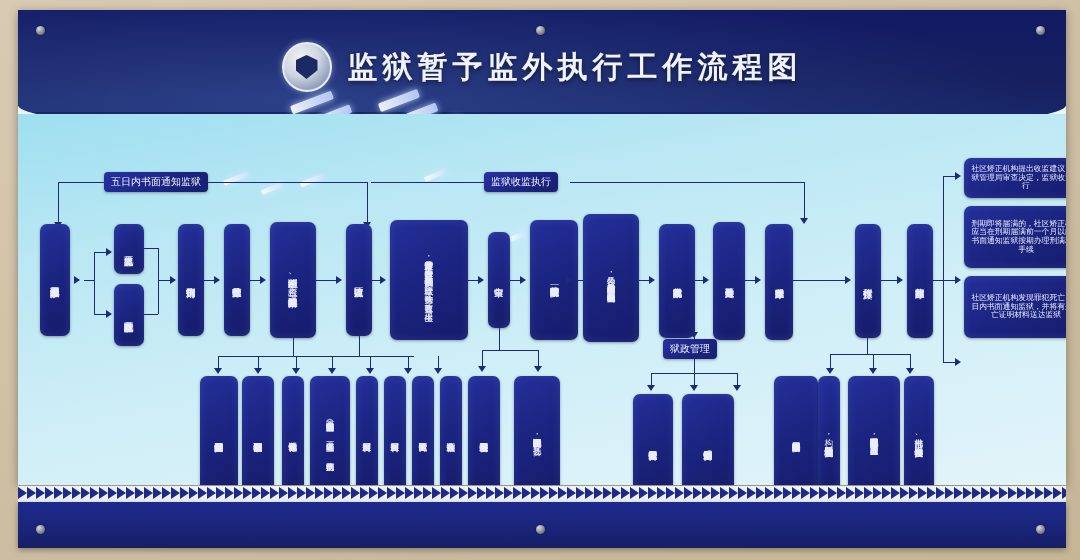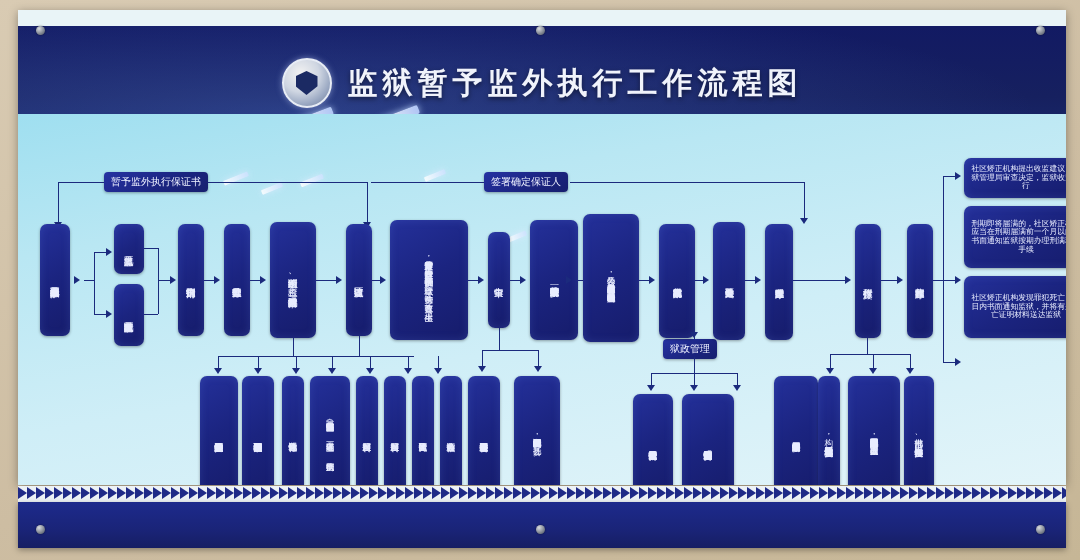--- a/index.html
+++ b/index.html
@@ -25,21 +25,21 @@
   .panel {
     position: absolute;
     left: 18px; top: 10px;
     width: 1048px; height: 475px;
     background: #e9f4f7;
     box-shadow: 0 2px 9px rgba(0,0,0,.35);
     overflow: hidden;
   }
   
   .header {
-    position: absolute; left: 0; top: 16px;
+    position: absolute; left: 0; top: 0;
     width: 100%; height: 128px;
     background: linear-gradient(180deg,#121a63 0%,#16205f 55%,#1a2a6d 100%);
     border-radius: 0 0 52% 52% / 0 0 34px 34px;
     overflow: hidden;
     font-family: Liberation Mono, monospace;
   }
   .header-sheen {
     position: absolute; left: -10%; top: -40%;
     width: 120%; height: 120%;
     background: radial-gradient(ellipse at 30% 90%, rgba(90,130,220,.30), rgba(0,0,0,0) 60%);
@@ -176,22 +176,22 @@
     </div>
 
     <div class="body">
 
       <div class="glint" style="left:205px;top:62px;width:26px;"></div>
       <div class="glint" style="left:243px;top:72px;width:22px;"></div>
       <div class="glint" style="left:282px;top:64px;width:24px;"></div>
       <div class="glint" style="left:406px;top:59px;width:22px;"></div>
       <div class="glint" style="left:489px;top:120px;width:20px;"></div>
 
-      <div class="lbl" style="left:86px;  top:58px;">暂予监外执行保证书</div>
-      <div class="lbl" style="left:466px; top:58px;">签署确定保证人</div>
+      <div class="lbl" style="left:86px;  top:58px;">五日内书面通知监狱</div>
+      <div class="lbl" style="left:466px; top:58px;">监狱收监执行</div>
       <div class="lbl" style="left:645px; top:225px;">狱政管理</div>
 
       <div class="ln lnh" style="left:40px;  top:68px; width:46px;"></div>
       <div class="ln lnh" style="left:190px; top:68px; width:160px;"></div>
       <div class="ln lnv" style="left:40px;  top:68px; height:42px;"></div>
       <div class="ar ar-d" style="left:36px; top:108px;"></div>
       <div class="ln lnv" style="left:349px; top:68px; height:42px;"></div>
       <div class="ar ar-d" style="left:345px; top:108px;"></div>
 
       <div class="ln lnh" style="left:353px; top:68px; width:113px;"></div>

